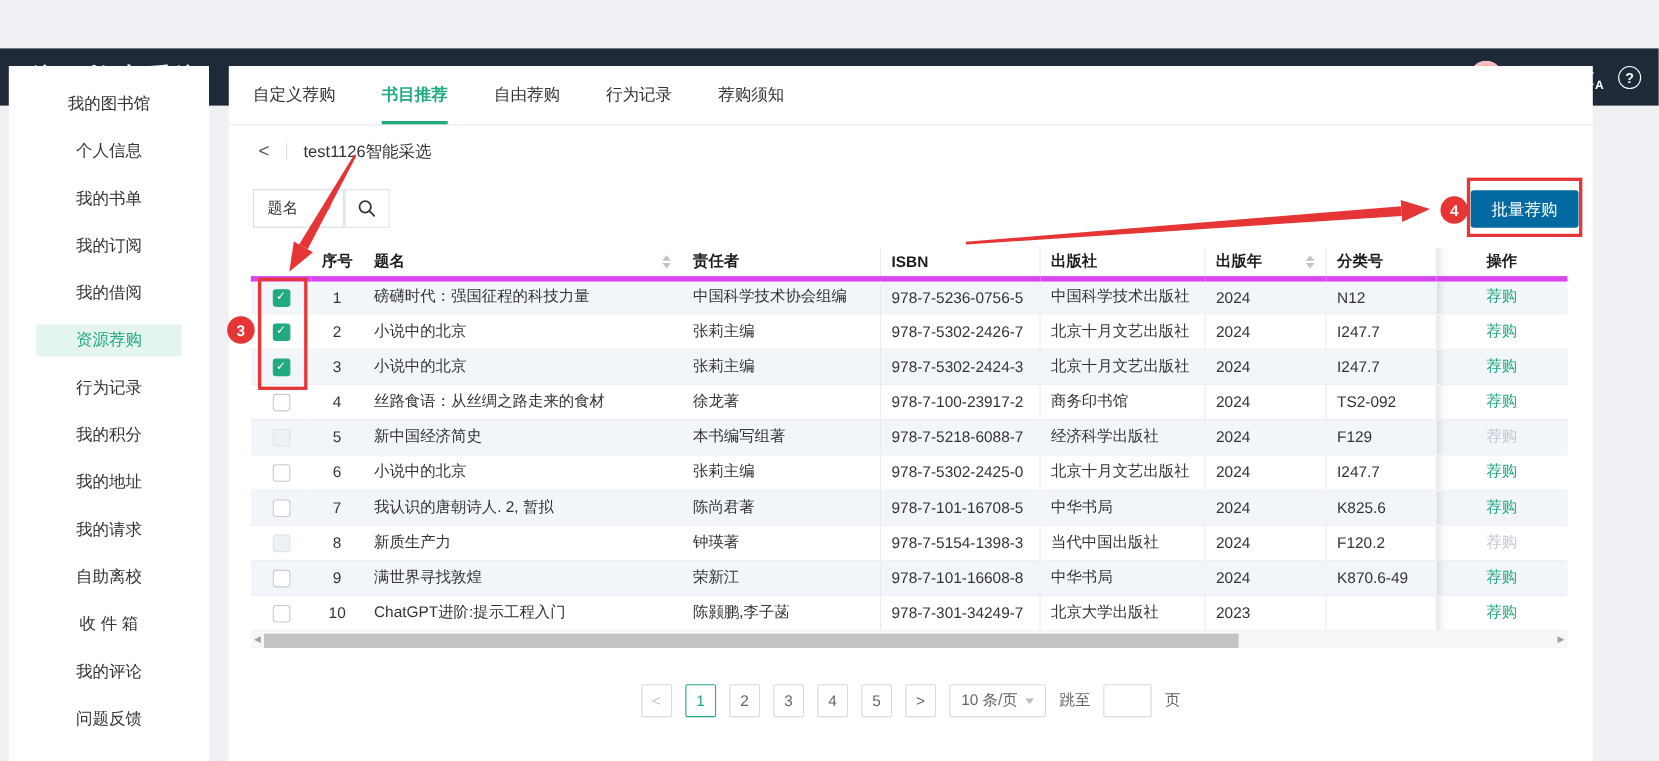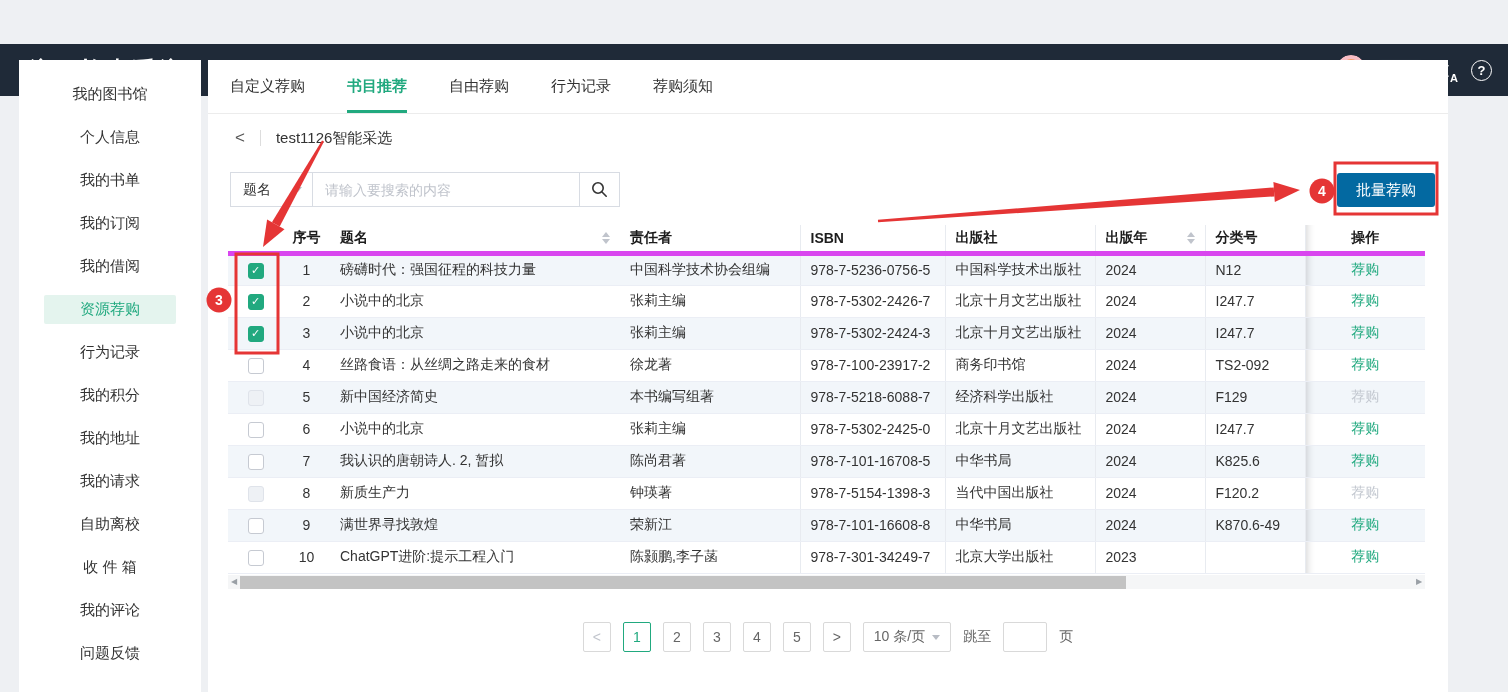--- a/index.html
+++ b/index.html
@@ -12,21 +12,21 @@
   .app-title { position:absolute; left:28px; top:0; line-height:52px; color:#fff; font-size:23px; font-weight:bold; letter-spacing:3px; }
   .topnav { position:absolute; left:578px; top:0; height:52px; display:flex; gap:41px; align-items:center; }
   .topnav .nav-item { color:#fff; font-size:14px; cursor:pointer; white-space:nowrap; }
   .user-cluster { position:absolute; right:16px; top:0; height:52px; display:flex; align-items:center; gap:13px; }
   .avatar { width:30px; height:30px; border-radius:50%; overflow:hidden; flex:none; cursor:pointer; }
   .blur-name { width:42px; height:16px; background:#8d939c; border-radius:2px; filter:blur(1.8px); opacity:.85; }
   .trans-icon { color:#fff; font-size:16px; position:relative; width:24px; text-align:left; cursor:pointer; }
   .trans-icon small { font-size:11px; position:absolute; right:0; bottom:-3px; font-weight:bold; }
   .help-icon { width:21px; height:21px; border:1.6px solid #fff; border-radius:50%; color:#fff; font-size:13px; display:flex; align-items:center; justify-content:center; font-weight:bold; cursor:pointer; }
   
-  .sidebar { position:absolute; left:19px; top:60px; width:182px; height:632px; background:#fff; padding-top:13px; }
+  .sidebar { position:absolute; left:8px; top:60px; width:182px; height:632px; background:#fff; padding-top:13px; }
   .side-item { height:43px; display:flex; align-items:center; justify-content:center; font-size:15px; color:#333; cursor:pointer; }
   .side-item .side-label { padding:5px 10px; border-radius:2px; }
   .side-item.active .side-label { background:#e4f4ee; color:#21a97f; padding:5px 36px; }
   
   .main { position:absolute; left:208px; top:60px; width:1240px; height:632px; background:#fff; }
   .tabs { position:absolute; left:0; top:0; right:0; height:54px; border-bottom:1px solid #ececec; display:flex; padding-left:22px; gap:42px;text-align:right; }
   .tab { display:flex; align-items:center; font-size:15px; color:#333; position:relative; cursor:pointer; }
   .tab.active { color:#21a97f; font-weight:bold; }
   .tab.active::after { content:""; position:absolute; left:0; right:0; bottom:0; height:3px; background:#21a97f; }
   .crumb { position:absolute; top:54px; left:0; height:48px; display:flex; align-items:center; padding-left:27px; }
@@ -163,21 +163,20 @@
     <span class="back-btn">&lt;</span>
     <span class="crumb-divider"></span>
     <span class="crumb-title">test1126智能采选</span>
   </div>
 
   <div class="search-group">
     <div class="search-select">
       <span>题名</span>
       <span class="caret-down"></span>
     </div>
-    <input class="search-input" placeholder="请输入要搜索的内容" style="">
     <button class="search-btn">
       <svg width="17" height="17" viewBox="0 0 17 17">
         <circle cx="7" cy="7" r="5.2" fill="none" stroke="#333" stroke-width="1.6"></circle>
         <line x1="11" y1="11" x2="15.2" y2="15.2" stroke="#333" stroke-width="1.6" stroke-linecap="round"></line>
       </svg>
     </button>
   </div>
 
   <button class="batch-btn">批量荐购</button>
 

